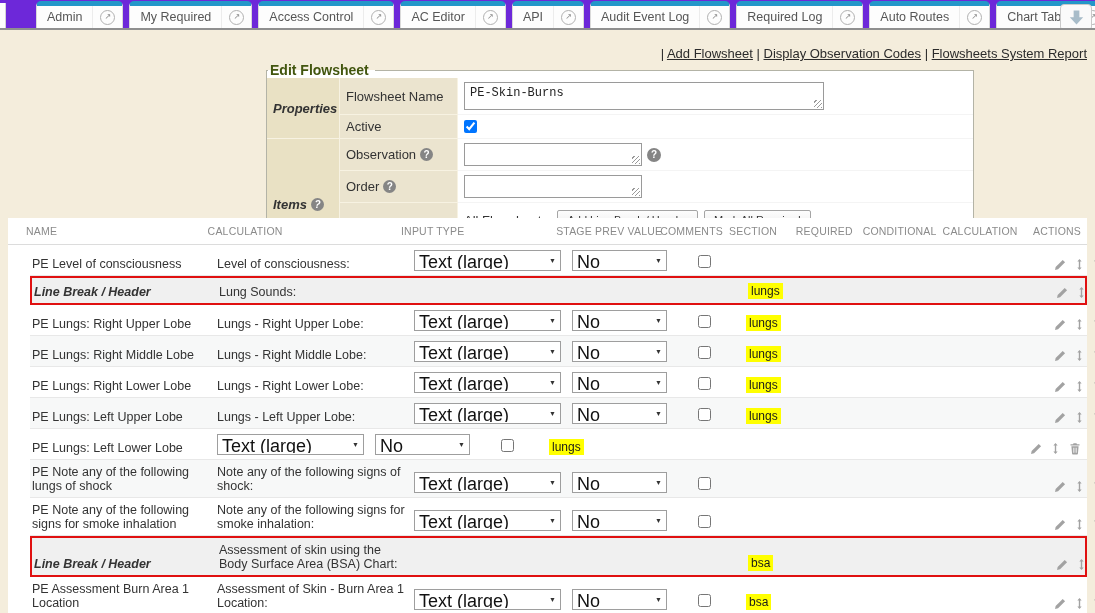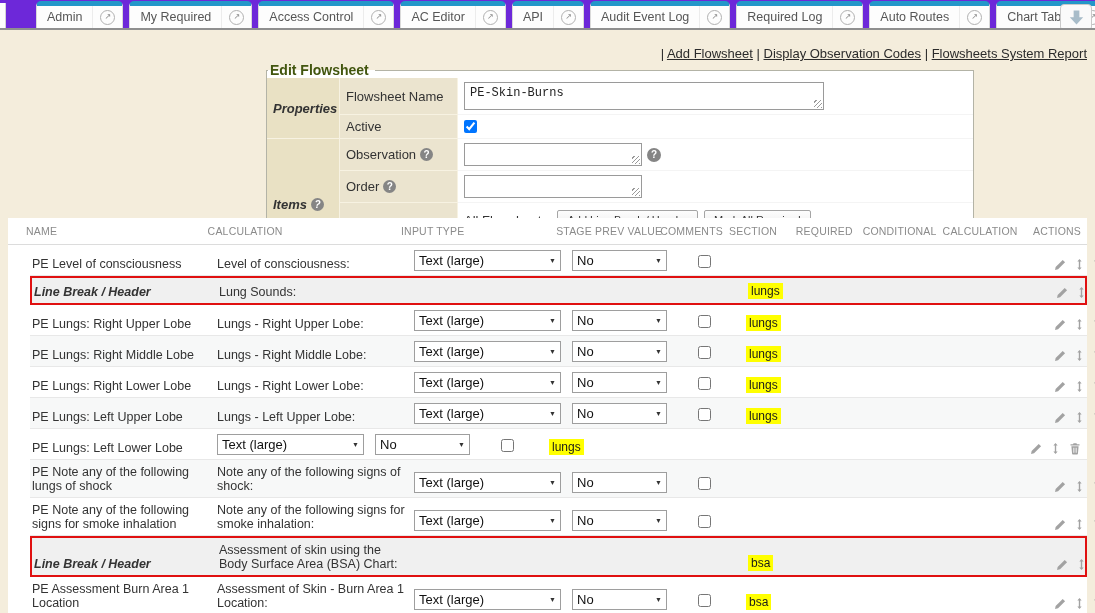--- a/index.html
+++ b/index.html
@@ -89,21 +89,21 @@
   .thead{display:flex;border-bottom:1px solid #dcdcdc;background:#fff;height:26px;align-items:center;}
   .th{font-size:10.5px;color:#8b8b8b;box-sizing:border-box;padding:0 4px 0 2px;letter-spacing:.2px;white-space:nowrap;}
   .trow{display:flex;background:#fff;border-bottom:1px solid #e8e8e8;box-sizing:border-box;align-items:flex-end;margin-left:22px;}
   .trow.alt{background:#f7f8f8;}
   .trow.break-row{background:#f0f0f0;border:2px solid #e01010;}
   .c{box-sizing:border-box;padding:5px 6px 4px 2px;font-size:12.5px;color:#333;line-height:14px;flex:none;}
   .break-row .c.name{font-weight:bold;font-style:italic;}
   .sel{position:relative;display:inline-block;}
   .sel select{
     -webkit-appearance:none;appearance:none;
-    font-family:"Liberation Sans", sans-serif;font-size:13px;color:#111;
+    font-family:"Liberation Sans", sans-serif;font-size:18px;color:#111;
     background:#fff;border:1px solid #9e9e9e;border-radius:0;
     height:21px;padding:1px 18px 1px 4px;box-sizing:border-box;cursor:pointer;
   }
   .sel-arrow{
     position:absolute;right:5px;top:50%;transform:translateY(-52%);
     font-size:7px;color:#333;pointer-events:none;
   }
   .chip{background:#ffff00;color:#1a1a1a;font-size:12px;padding:1px 3px;display:inline-block;}
   .c.comments{padding-left:24px;}
   .c.actions{display:flex;justify-content:flex-end;gap:8px;padding-right:6px;padding-top:6px;flex:1;}

